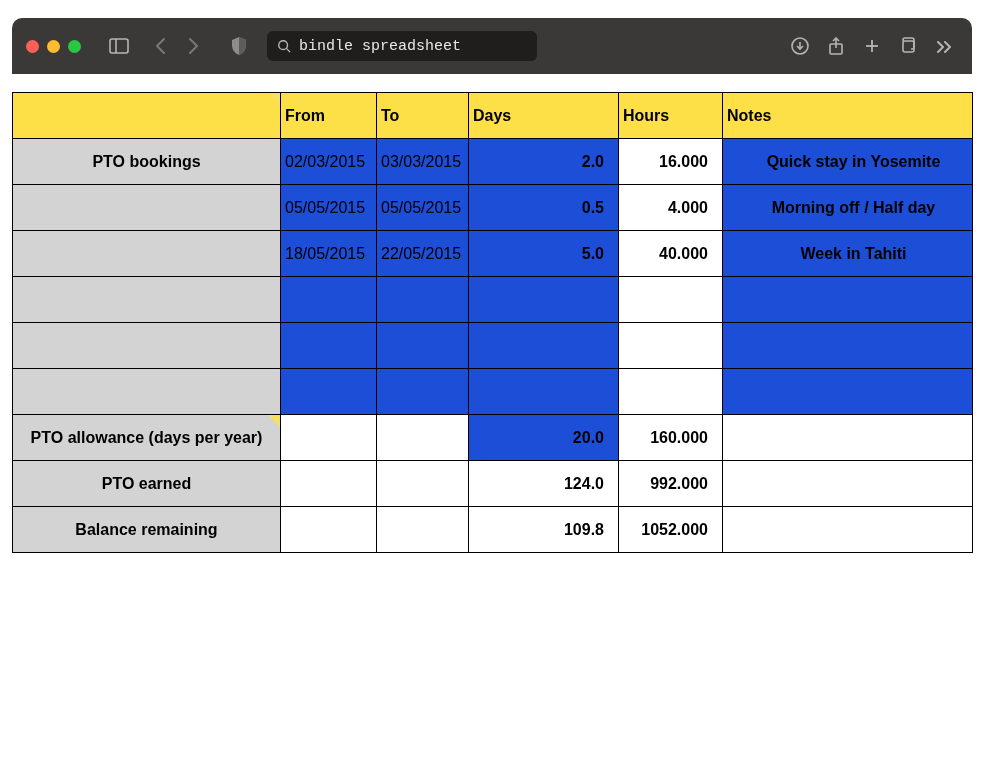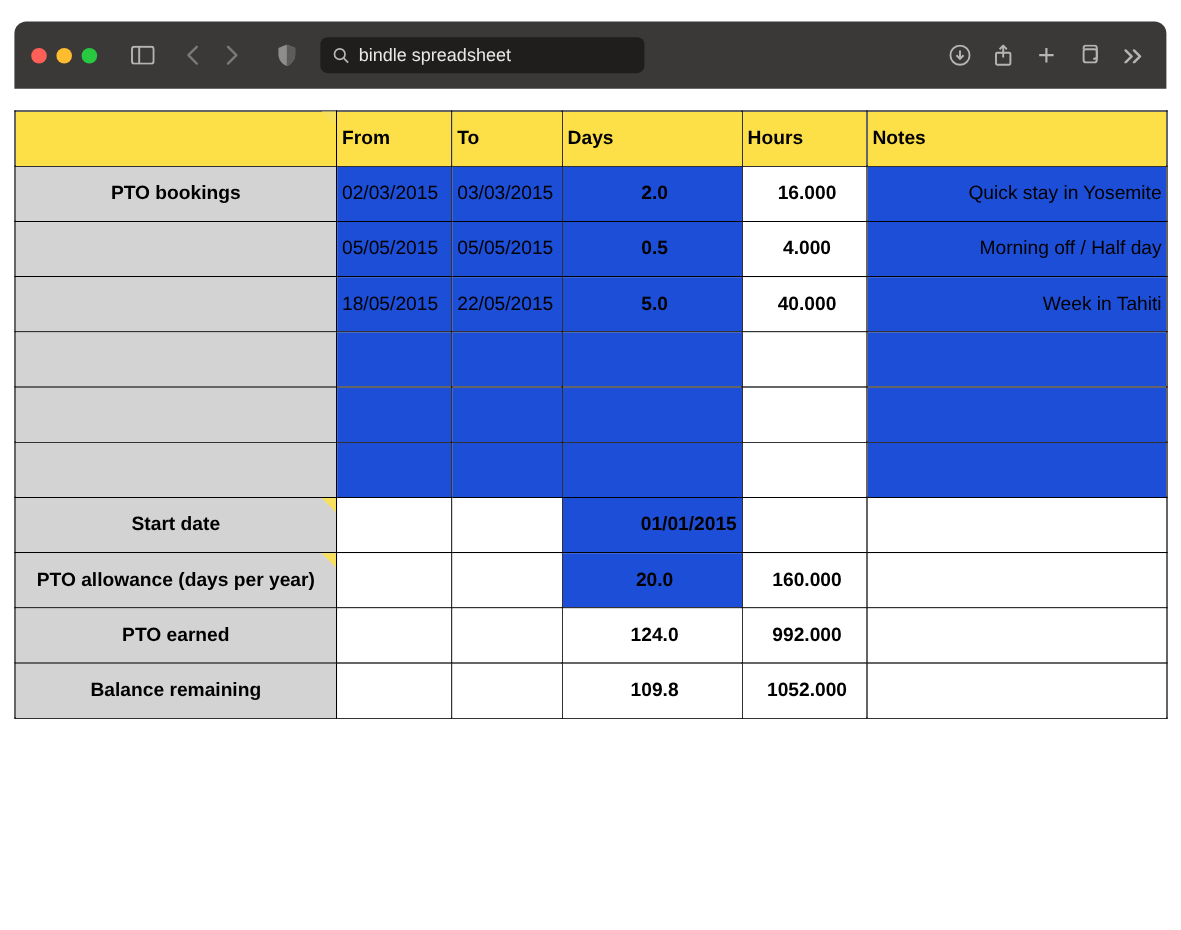--- a/index.html
+++ b/index.html
@@ -17,20 +17,21 @@
     
     .toolbar {
       background: #3a3938;
       height: 56px;
       display: flex;
       align-items: center;
       padding: 0 14px;
       gap: 8px;
       margin: 18px 12px 0 12px;
       border-radius: 10px 10px 0 0;
+      font-family: Liberation Mono, monospace;
     }
     .traffic-lights {
       display: flex;
       gap: 8px;
       margin-right: 16px;
     }
     .tl {
       width: 13px;
       height: 13px;
       border-radius: 50%;
@@ -107,22 +108,22 @@
       text-align: left;
       font-weight: bold;
     }
     td.label-cell {
       background: #d3d3d3;
       font-weight: bold;
       text-align: center;
       padding-left: 4px;
     }
     td.blue { background: #1d4ed8; }
-    td.num { text-align: center; font-weight: bold; padding-right: 0; }
-    td.note { text-align: right; padding-left: 16px; }
+    td.num { text-align: right; font-weight: bold; padding-right: 14px; }
+    td.note { text-align: center; padding-left: 16px; font-weight: bold; }
     td.date { text-align: left; padding-left: 4px; }
     td.date-r { text-align: right; padding-right: 4px; }
 
     
     .cm::after {
       content: "";
       position: absolute;
       top: 0;
       right: 0;
       width: 0;
@@ -276,28 +277,20 @@
   <tr>
     <td class="label-cell"></td>
     <td class="blue"></td>
     <td class="blue"></td>
     <td class="blue"></td>
     <td></td>
     <td class="blue"></td>
   </tr>
 
   <tr>
-    <td class="label-cell cm">Start date</td>
-    <td></td>
-    <td></td>
-    <td class="blue num date-r">01/01/2015</td>
-    <td class="num"></td>
-    <td></td>
-  </tr>
-  <tr>
     <td class="label-cell cm">PTO allowance (days per year)</td>
     <td></td>
     <td></td>
     <td class="blue num">20.0</td>
     <td class="num">160.000</td>
     <td></td>
   </tr>
   <tr>
     <td class="label-cell">PTO earned</td>
     <td></td>

